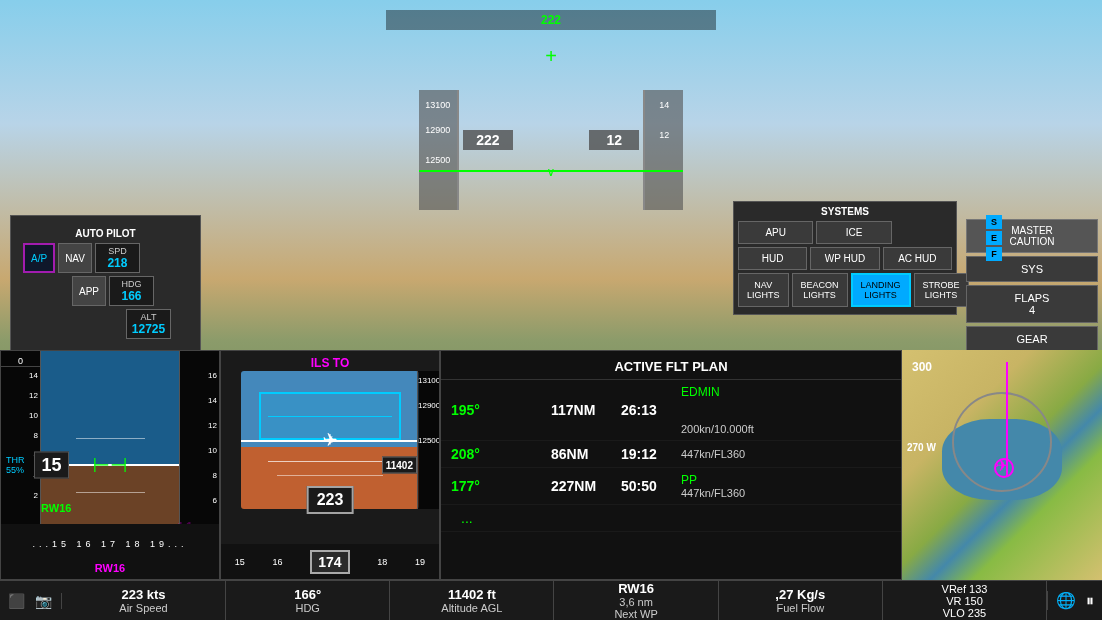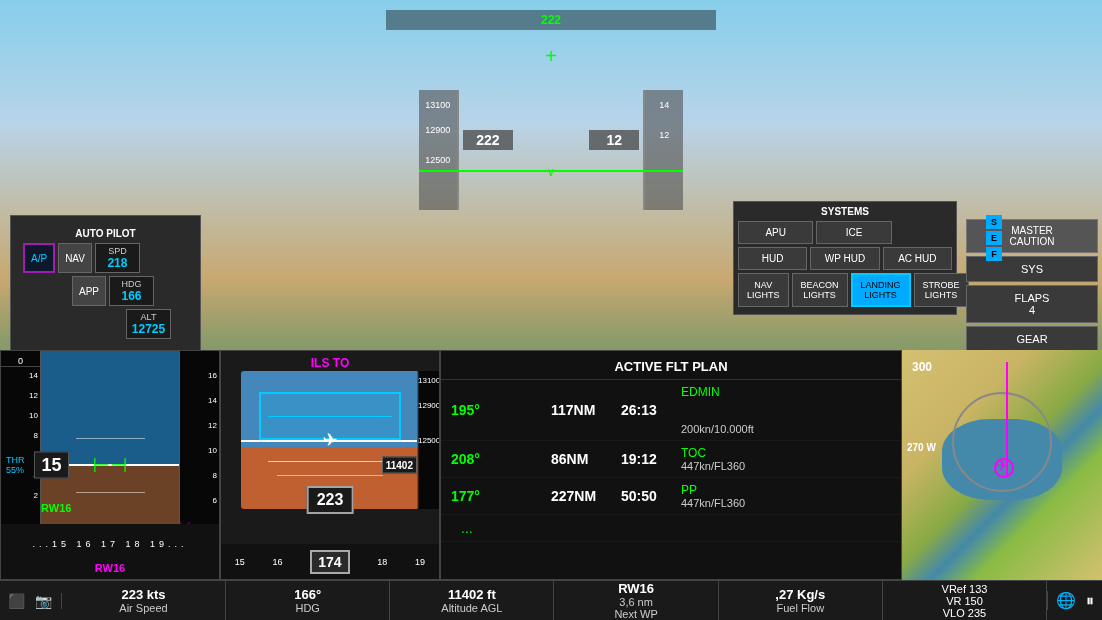--- a/index.html
+++ b/index.html
@@ -811,21 +811,20 @@
         <div style="color:#cccccc; font-size:11px;">200kn/10.000ft</div>
       </div>
     </div>
 
     <div class="flt-plan-row">
       <div class="flt-plan-col1">208°</div>
       <div class="flt-plan-col2"></div>
       <div class="flt-plan-col3">86NM</div>
       <div class="flt-plan-col4">19:12</div>
       <div style="flex:1; display:flex; flex-direction:column; justify-content:center;">
-        <div style="color:#00ff00; font-size:12px;">TOC</div>
         <div style="color:#cccccc; font-size:11px;">447kn/FL360</div>
       </div>
     </div>
 
     <div class="flt-plan-row">
       <div class="flt-plan-col1">177°</div>
       <div class="flt-plan-col2"></div>
       <div class="flt-plan-col3">227NM</div>
       <div class="flt-plan-col4">50:50</div>
       <div style="flex:1; display:flex; flex-direction:column; justify-content:center;">

